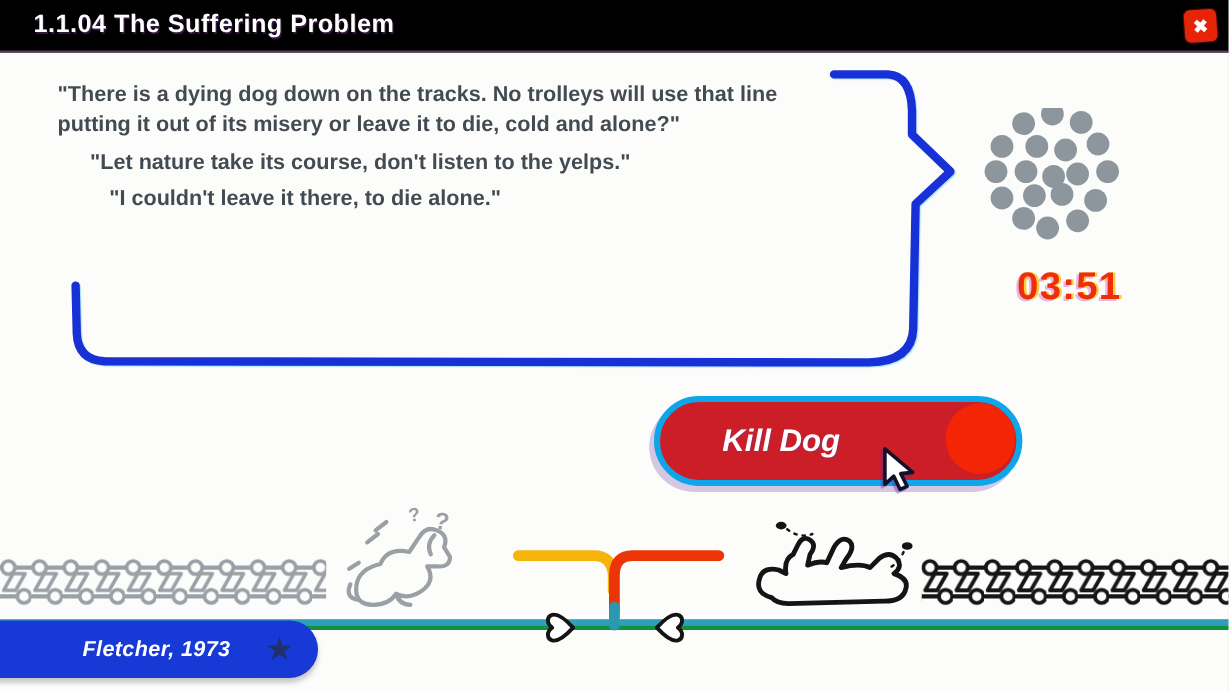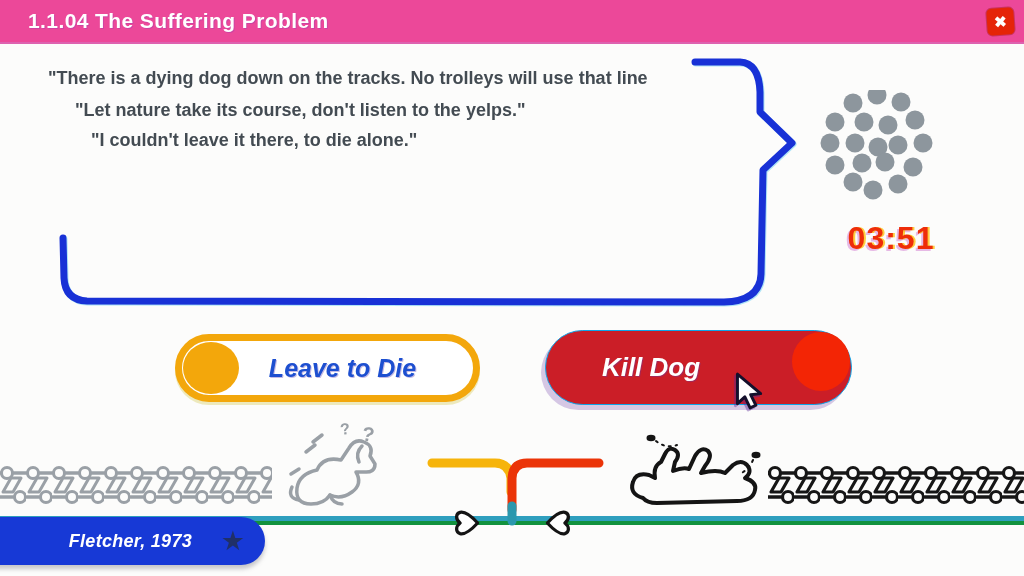--- a/index.html
+++ b/index.html
@@ -3,21 +3,21 @@
 <meta charset="utf-8">
 <style>
   html,body{margin:0;padding:0;background:#e8e8e8;}
   #stage{
     position:relative;width:1024px;height:576px;overflow:hidden;
     background:#fcfcfb;font-family:"Liberation Sans",sans-serif;
   }
   
   .titlebar{
     position:absolute;left:0;top:0;width:1024px;height:42px;
-    background:#ec4899;border-bottom:2px solid rgba(205,130,205,.45);
+    background:#000000;border-bottom:2px solid rgba(205,130,205,.45);
     display:flex;align-items:center;
   }
   .titlebar .title{
     margin-left:28px;color:#fff;font-size:21px;font-weight:bold;
     letter-spacing:.4px;text-shadow:1px 1px 0 rgba(150,60,180,.35);
   }
   .close-btn{
     position:absolute;right:10px;top:8px;width:27px;height:27px;
     background:#e52408;border-radius:5px;display:flex;align-items:center;
     justify-content:center;color:#fff;font-size:15px;font-weight:bold;
@@ -48,21 +48,21 @@
     left:175px;top:334px;width:305px;height:68px;background:#fff;
     border:7px solid #f3a70b;color:#1d4fd0;font-size:25px;padding-left:30px;
     box-shadow:0 3px 0 rgba(220,210,110,.45);
   }
   .btn-leave .cap{
     position:absolute;left:1px;top:1px;width:56px;height:52px;
     background:#f3a70b;border-radius:50%;
   }
   .btn-kill{
     left:545px;top:330px;width:307px;height:75px;background:#cb1e27;
-    border:1px solid #0ea5e9;color:#fff;font-size:26px;padding-right:95px;
+    border:5px solid #0ea5e9;color:#fff;font-size:26px;padding-right:95px;
     box-shadow:-4px 5px 0 rgba(110,60,170,.28);
   }
   .btn-kill .cap{
     position:absolute;right:1px;top:1px;width:58px;height:59px;
     background:#f32505;border-radius:50%;
   }
   .btn .cap{z-index:0;}
   .btn span.lbl{position:relative;z-index:1;text-shadow:1px 1px 0 rgba(90,60,180,.35);}
   
   .cursor{position:absolute;left:733px;top:372px;filter:drop-shadow(-2px 2px 0 rgba(90,40,150,.4));}
@@ -101,20 +101,21 @@
       <span>✖</span>
     </div>
   </div>
 
   <svg class="bubble-svg" width="760" height="265" viewBox="0 0 760 265" style="filter:drop-shadow(1px 1px 0 rgba(80,200,240,.45));">
     <path d="M643,14 L688,14 Q707,15 708,44 L708,64 L740,95 L711,122 L709,226 Q708,253 672,254 L35,253 Q13,252 12,230 L11,190" fill="none" stroke="#1831d6" stroke-width="7" stroke-linecap="round" stroke-linejoin="round"></path>
   </svg>
 
   <div class="dialogue">
     <div>"There is a dying dog down on the tracks. No trolleys will use that line</div>
+    <div>putting it out of its misery or leave it to die, cold and alone?"</div>
     <div class="reply1">"Let nature take its course, don't listen to the yelps."</div>
     <div class="reply2">"I couldn't leave it there, to die alone."</div>
   </div>
 
   <svg class="audience" width="130" height="112" viewBox="0 0 130 112">
     <g fill="#8d969d">
       <circle cx="38" cy="13" r="9.5"></circle>
         <circle cx="62" cy="5" r="9.5"></circle>
         <circle cx="86" cy="12" r="9.5"></circle>
       <circle cx="20" cy="32" r="9.5"></circle>
@@ -131,24 +132,20 @@
         <circle cx="70" cy="72" r="9.5"></circle>
         <circle cx="98" cy="77" r="9.5"></circle>
       <circle cx="38" cy="92" r="9.5"></circle>
         <circle cx="58" cy="100" r="9.5"></circle>
         <circle cx="83" cy="94" r="9.5"></circle>
     </g>
   </svg>
 
   <div class="timer">03:51</div>
 
-  <div class="btn btn-leave">
-    <div class="cap"></div>
-    <span class="lbl">Leave to Die</span>
-  </div>
   <div class="btn btn-kill">
     <div class="cap"></div>
     <span class="lbl">Kill Dog</span>
   </div>
 
   <svg class="cursor" width="30" height="38" viewBox="0 0 28 36">
     <path d="M4,2 L4,30 L11,23.5 L16,34 L21.5,31.5 L16.5,21.5 L26,20.5 Z" fill="#fff" stroke="#14102c" stroke-width="2.8" stroke-linejoin="round"></path>
   </svg>
 
   <div class="line-teal"></div>

